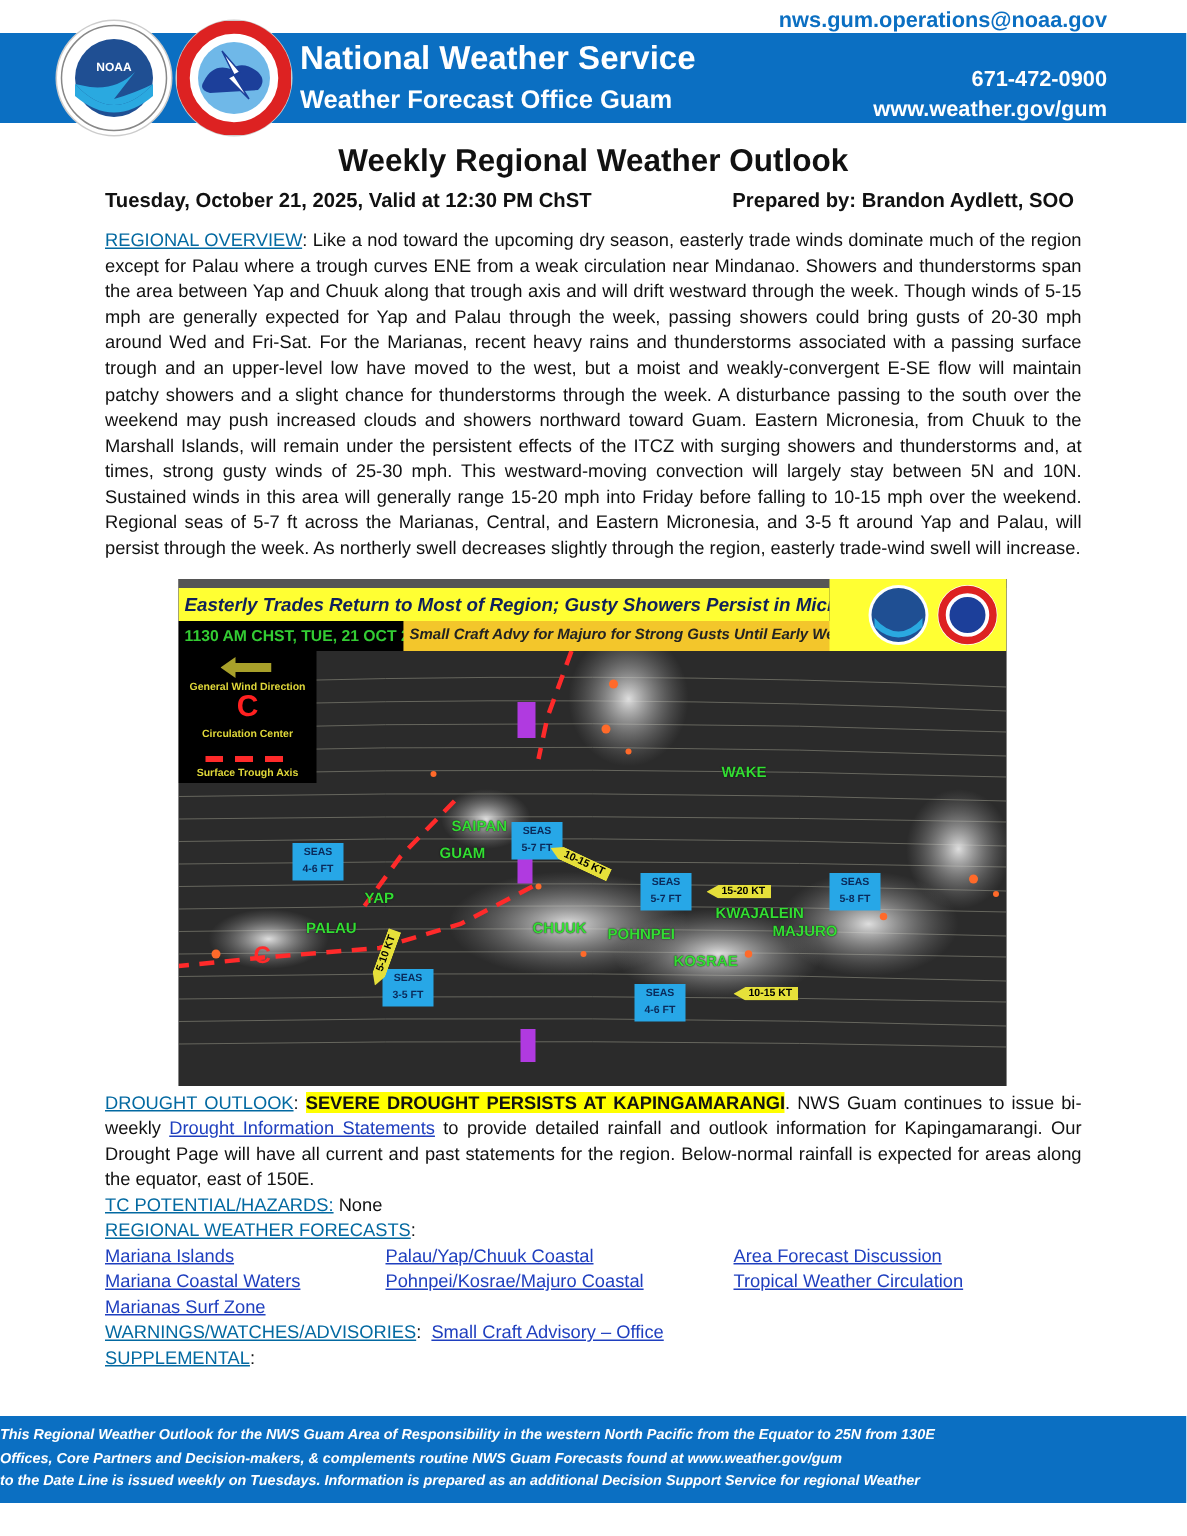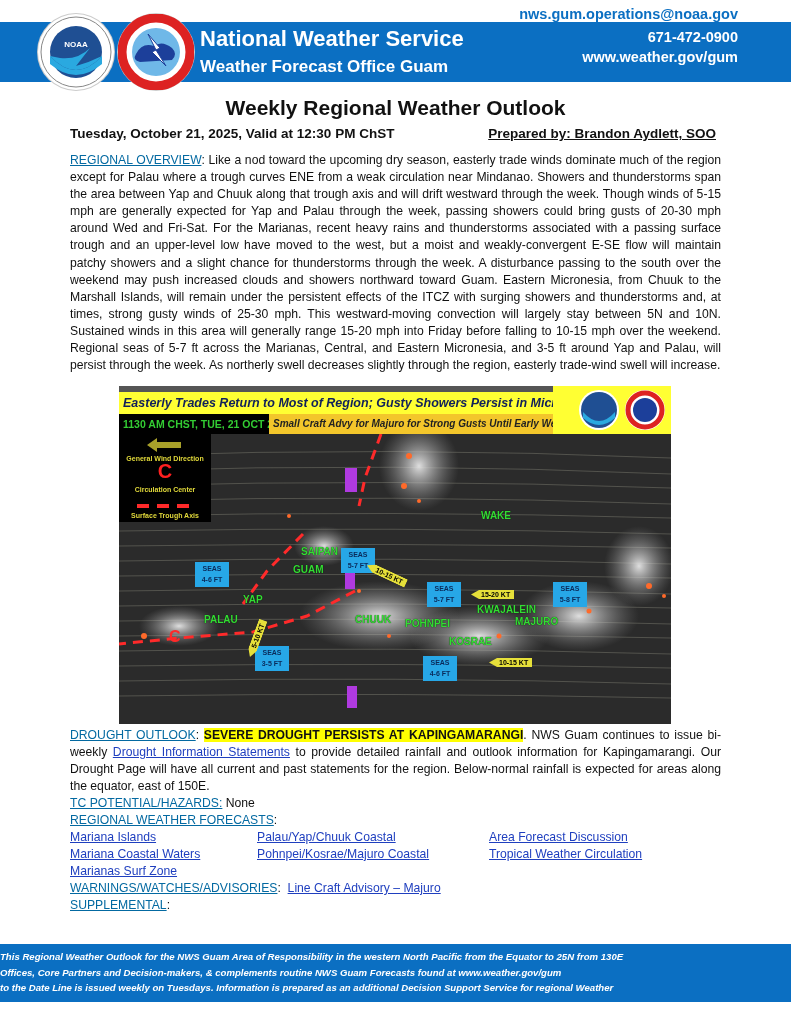--- a/index.html
+++ b/index.html
@@ -13,21 +13,21 @@
   .logo-noaa { left: 38px; }
   .logo-nws { left: 118px; }
   .hdr-title { position: absolute; left: 200px; top: 26px; color: #fff; font-size: 22px; font-weight: bold; }
   .hdr-sub { position: absolute; left: 200px; top: 57px; color: #fff; font-size: 17px; font-weight: bold; }
   .hdr-contact { position: absolute; right: 53px; top: 0; text-align: right; color: #fff; font-weight: bold; font-size: 14.5px; line-height: 20.5px; }
   .hdr-contact div { white-space: nowrap; }
 
   
   .doc-title { position: absolute; left: 0; width: 791px; top: 96px; text-align: center; font-size: 21px; font-weight: bold; }
   .meta-left { position: absolute; left: 70px; top: 126px; font-size: 13.5px; font-weight: bold; }
-  .meta-right { position: absolute; right: 75px; top: 126px; font-size: 13.5px; font-weight: bold; text-decoration: underline; }
+  .meta-right { position: absolute; right: 75px; top: 126px; font-size: 13.5px; font-weight: bold; }
 
   .para { position: absolute; left: 70px; width: 651px; font-size: 12.2px; line-height: 17.1px; text-align: justify; }
   .sec-label { color: #0369a1; font-weight: normal; text-decoration: underline; }
   .hl { background: #ffff00; font-weight: bold; }
   a.lnk { color: #1f3fbf; text-decoration: underline; }
 
   
   .map { position: absolute; left: 119px; top: 386px; width: 552px; height: 338px; background: #2a2a2a; overflow: hidden; }
   .map-top-strip { position: absolute; left: 0; top: 0; width: 100%; height: 6px; background: #555; }
   .map-banner { position: absolute; left: 0; top: 6px; width: 430px; height: 22px; background: #ffff33; color: #10205a;
@@ -79,21 +79,21 @@
     <circle cx="38" cy="38" r="36" fill="#fff"></circle>
     <circle cx="38" cy="38" r="34" fill="none" stroke="#d22" stroke-width="9"></circle>
     <circle cx="38" cy="38" r="24" fill="#6fb8e8"></circle>
     <path d="M18 40 Q24 28 36 32 Q44 26 54 34 Q60 40 54 46 L22 48 Q14 46 18 40 Z" fill="#1c3f9a"></path>
     <path d="M30 20 L42 34 L38 36 L48 52 L34 38 L38 36 Z" fill="#fff" stroke="#1c3f9a" stroke-width="1"></path>
   </svg>
 </div>
 <div class="hdr-title">National Weather Service</div>
 <div class="hdr-sub">Weather Forecast Office Guam</div>
 <div class="hdr-contact" style="top: 4px;">
-  <div style="color: rgb(11, 111, 194); position: relative; top: 0px; margin-bottom: 2px;">nws.gum.operations@noaa.gov</div>
+  <div style="color: rgb(11, 111, 194); position: relative; top: 0px; margin-bottom: 18px;">nws.gum.operations@noaa.gov</div>
   <div style="color: rgb(255, 255, 255);">671-472-0900</div>
   <div style="color: rgb(255, 255, 255);">www.weather.gov/gum</div>
 </div>
 
 <div class="doc-title">Weekly Regional Weather Outlook</div>
 <div class="meta-left">Tuesday, October 21, 2025, Valid at 12:30 PM ChST</div>
 <div class="meta-right">Prepared by: Brandon Aydlett, SOO</div>
 
 <div class="para" style="top:152px;">
   <span class="sec-label">REGIONAL OVERVIEW</span><span>: Like a nod toward the upcoming dry season, easterly trade winds dominate much of the region except for Palau where a trough curves ENE from a weak circulation near Mindanao. Showers and thunderstorms span the area between Yap and Chuuk along that trough axis and will drift westward through the week. Though winds of 5-15 mph are generally expected for Yap and Palau through the week, passing showers could bring gusts of 20-30 mph around Wed and Fri-Sat. For the Marianas, recent heavy rains and thunderstorms associated with a passing surface trough and an upper-level low have moved to the west, but a moist and weakly-convergent E-SE flow will maintain patchy showers and a slight chance for thunderstorms through the week. A disturbance passing to the south over the weekend may push increased clouds and showers northward toward Guam. Eastern Micronesia, from Chuuk to the Marshall Islands, will remain under the persistent effects of the ITCZ with surging showers and thunderstorms and, at times, strong gusty winds of 25-30 mph. This westward-moving convection will largely stay between 5N and 10N. Sustained winds in this area will generally range 15-20 mph into Friday before falling to 10-15 mph over the weekend. Regional seas of 5-7 ft across the Marianas, Central, and Eastern Micronesia, and 3-5 ft around Yap and Palau, will persist through the week. As northerly swell decreases slightly through the region, easterly trade-wind swell will increase.</span>
@@ -254,21 +254,21 @@
 <div style="position:absolute;left:257px;top:829px;font-size:12.2px;line-height:17.1px;">
   <div><a class="lnk" href="#">Palau/Yap/Chuuk Coastal</a></div>
   <div><a class="lnk" href="#">Pohnpei/Kosrae/Majuro Coastal</a></div>
 </div>
 <div style="position:absolute;left:489px;top:829px;font-size:12.2px;line-height:17.1px;">
   <div><a class="lnk" href="#">Area Forecast Discussion</a></div>
   <div><a class="lnk" href="#">Tropical Weather Circulation</a></div>
 </div>
 
 <div class="para" style="top:880px;">
-  <span class="sec-label">WARNINGS/WATCHES/ADVISORIES</span><span>:&nbsp; </span><a class="lnk" href="#">Line Craft Advisory – Majuro</a>
+  <span class="sec-label">WARNINGS/WATCHES/ADVISORIES</span><span>:&nbsp; </span><a class="lnk" href="#">Small Craft Advisory – Office</a>
 </div>
 
 <div class="para" style="top:897px;">
   <span class="sec-label">SUPPLEMENTAL</span><span>:</span>
 </div>
 
 <div class="ftr">
   <div>This Regional Weather Outlook for the NWS Guam Area of Responsibility in the western North Pacific from the Equator to 25N from 130E</div>
   <div>Offices, Core Partners and Decision-makers, &amp; complements routine NWS Guam Forecasts found at www.weather.gov/gum</div>
   <div>to the Date Line is issued weekly on Tuesdays. Information is prepared as an additional Decision Support Service for regional Weather</div>

